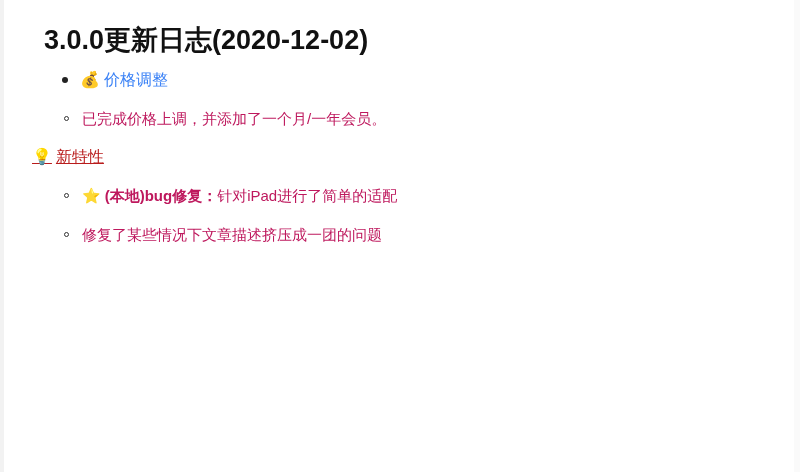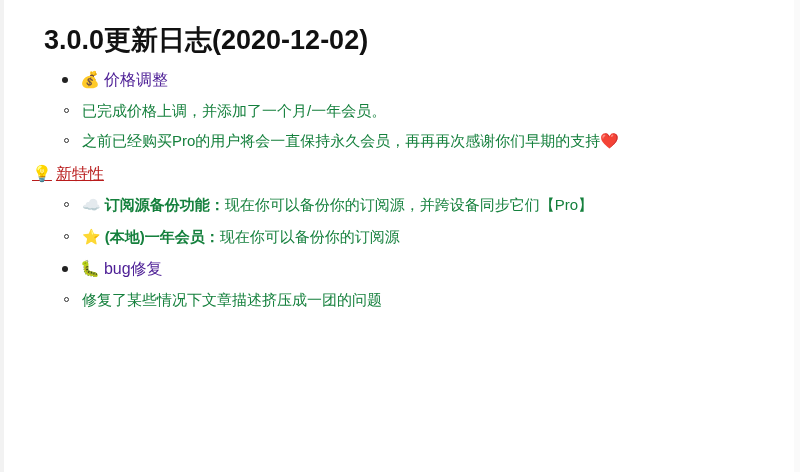--- a/index.html
+++ b/index.html
@@ -49,44 +49,44 @@
     list-style: none;
     margin: 0;
     padding: 0 0 0 36px;
   }
   ul.lvl1 > li.bullet1 {
     position: relative;
     font-size: 16px;
     line-height: 1.5;
     margin: 8px 0 4px 0;
     padding-left: 20px;
-    color: #4c1d95;
+    color: #3b82f6;
   }
   ul.lvl1 > li.bullet1::before {
     content: "";
     position: absolute;
     left: 2px;
     top: 9px;
     width: 6px;
     height: 6px;
     border-radius: 50%;
     background: #222222;
   }
   ul.lvl2 {
     list-style: none;
     margin: 0;
     padding: 0 0 0 38px;
   }
   ul.lvl2 > li.bullet2 {
     position: relative;
     font-size: 15px;
     line-height: 1.55;
-    margin: 7px 0;
+    margin: 15px 0;
     padding-left: 20px;
-    color: #15803d;
+    color: #be185d;
   }
   ul.lvl2 > li.bullet2::before {
     content: "";
     position: absolute;
     left: 2px;
     top: 9px;
     width: 5px;
     height: 5px;
     border-radius: 50%;
     border: 1px solid #333333;
@@ -128,42 +128,31 @@
   <ul class="lvl1">
     <li class="bullet1">
       <span class="emoji big">💰</span><span class="txt">价格调整</span>
     </li>
   </ul>
 
   <ul class="lvl2">
     <li class="bullet2">
       <span class="txt">已完成价格上调，并添加了一个月/一年会员。</span>
     </li>
-    <li class="bullet2">
-      <span class="txt">之前已经购买Pro的用户将会一直保持永久会员，再再再次感谢你们早期的支持❤️</span>
-    </li>
   </ul>
 
   <div class="noindent-line">
     <span class="emoji big">💡</span><span class="txt">新特性</span>
   </div>
 
   <ul class="lvl2">
     <li class="bullet2">
-      <span class="emoji">☁️</span><span class="b txt">订阅源备份功能：</span><span class="txt">现在你可以备份你的订阅源，并跨设备同步它们【Pro】</span>
-    </li>
-    <li class="bullet2">
-      <span class="emoji">⭐</span><span class="b txt">(本地)一年会员：</span><span class="txt">现在你可以备份你的订阅源</span>
+      <span class="emoji">⭐</span><span class="b txt">(本地)bug修复：</span><span class="txt">针对iPad进行了简单的适配</span>
     </li>
   </ul>
 
-  <ul class="lvl1">
-    <li class="bullet1">
-      <span class="emoji big">🐛</span><span class="txt">bug修复</span>
-    </li>
-  </ul>
 
   <ul class="lvl2">
     <li class="bullet2">
       <span class="txt">修复了某些情况下文章描述挤压成一团的问题</span>
     </li>
   </ul>
 </div>
 
 </body></html>

